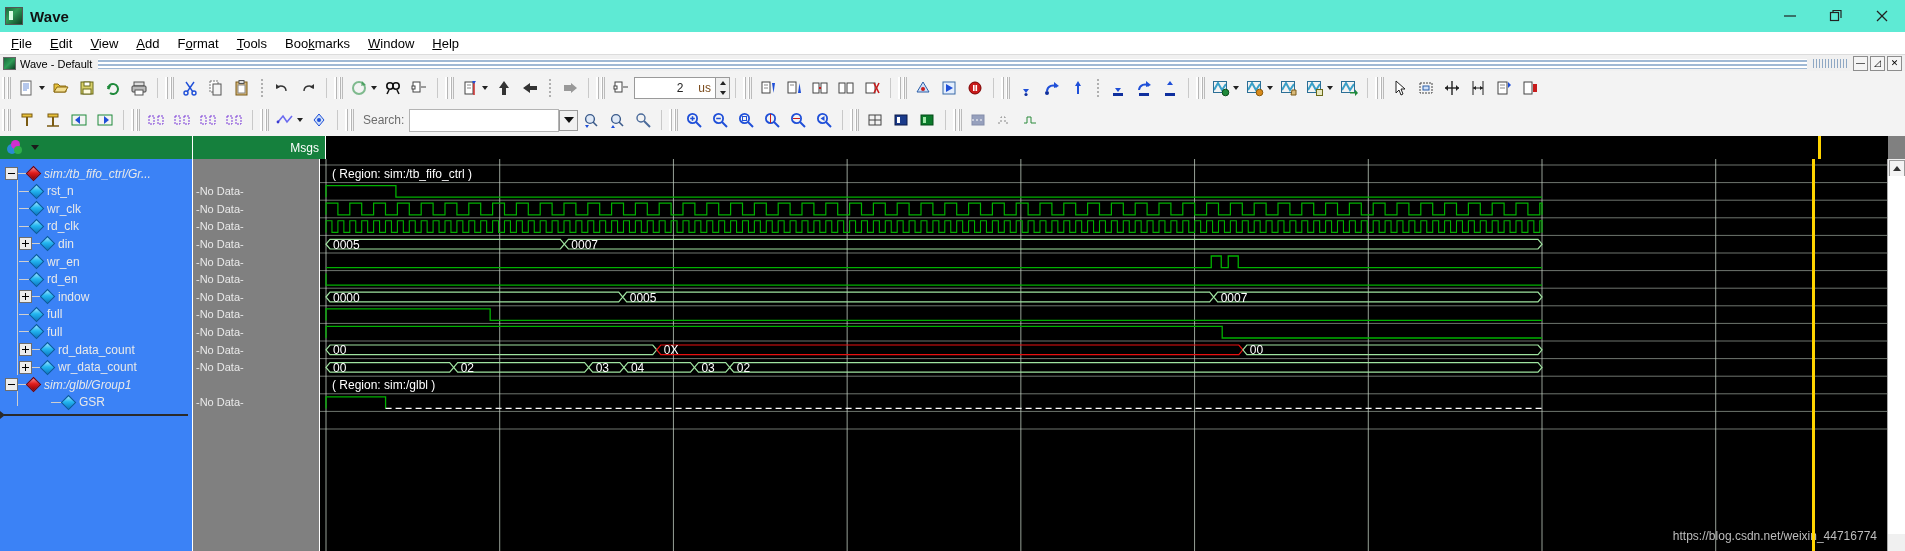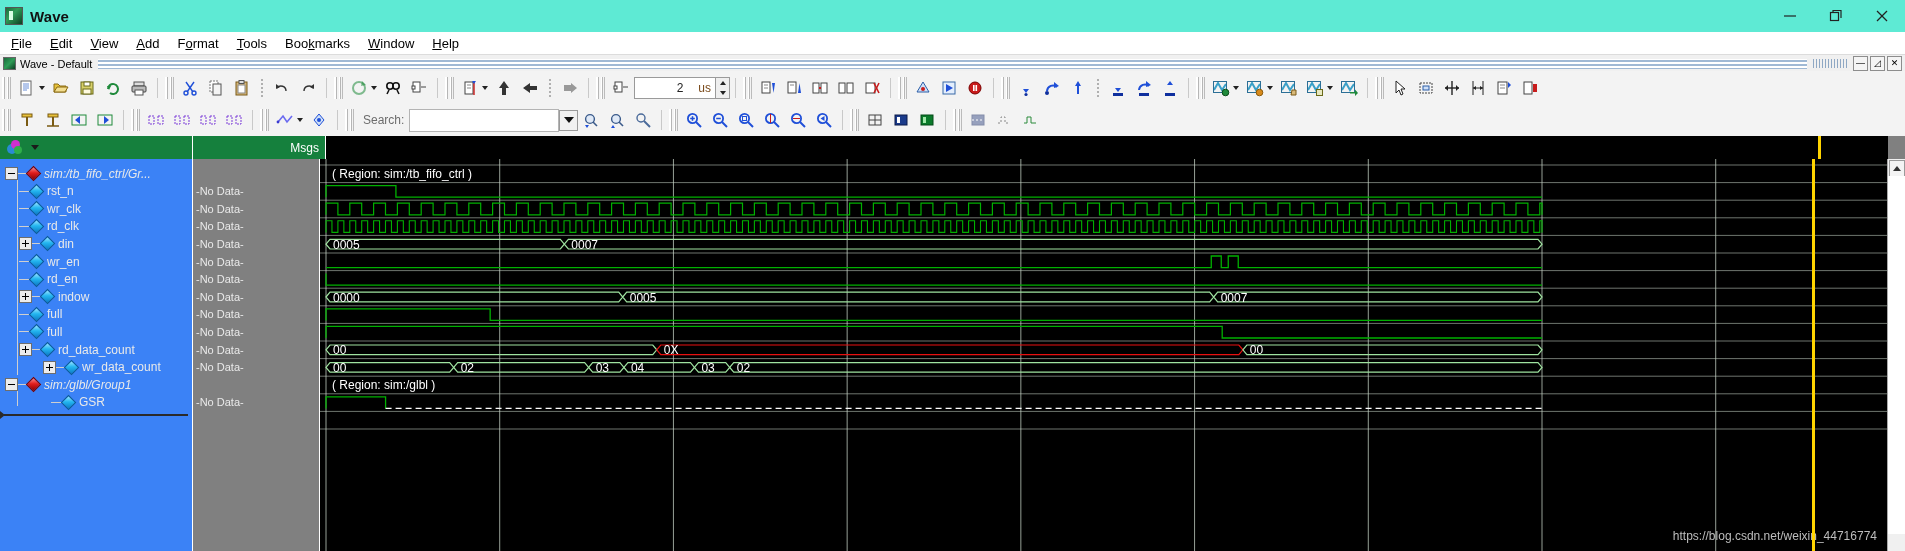--- a/index.html
+++ b/index.html
@@ -881,21 +881,21 @@
         <div class="row" style="top: 182px;">
           <div class="tree-ind" style="padding-left: 19px;">
             <div class="pm plus"></div>
             <div class="connector"></div>
           </div>
           <div class="diamond">
             <i></i>
           </div>
           <div class="sig-label">rd_data_count</div>
         </div>
-        <div class="row" style="top: 199.6px; padding-left: 24px;">
+        <div class="row" style="top: 199.6px;">
           <div class="tree-ind" style="padding-left: 19px;">
             <div class="pm plus"></div>
             <div class="connector"></div>
           </div>
           <div class="diamond">
             <i></i>
           </div>
           <div class="sig-label">wr_data_count</div>
         </div>
         <div class="row" style="top: 217.2px;">

